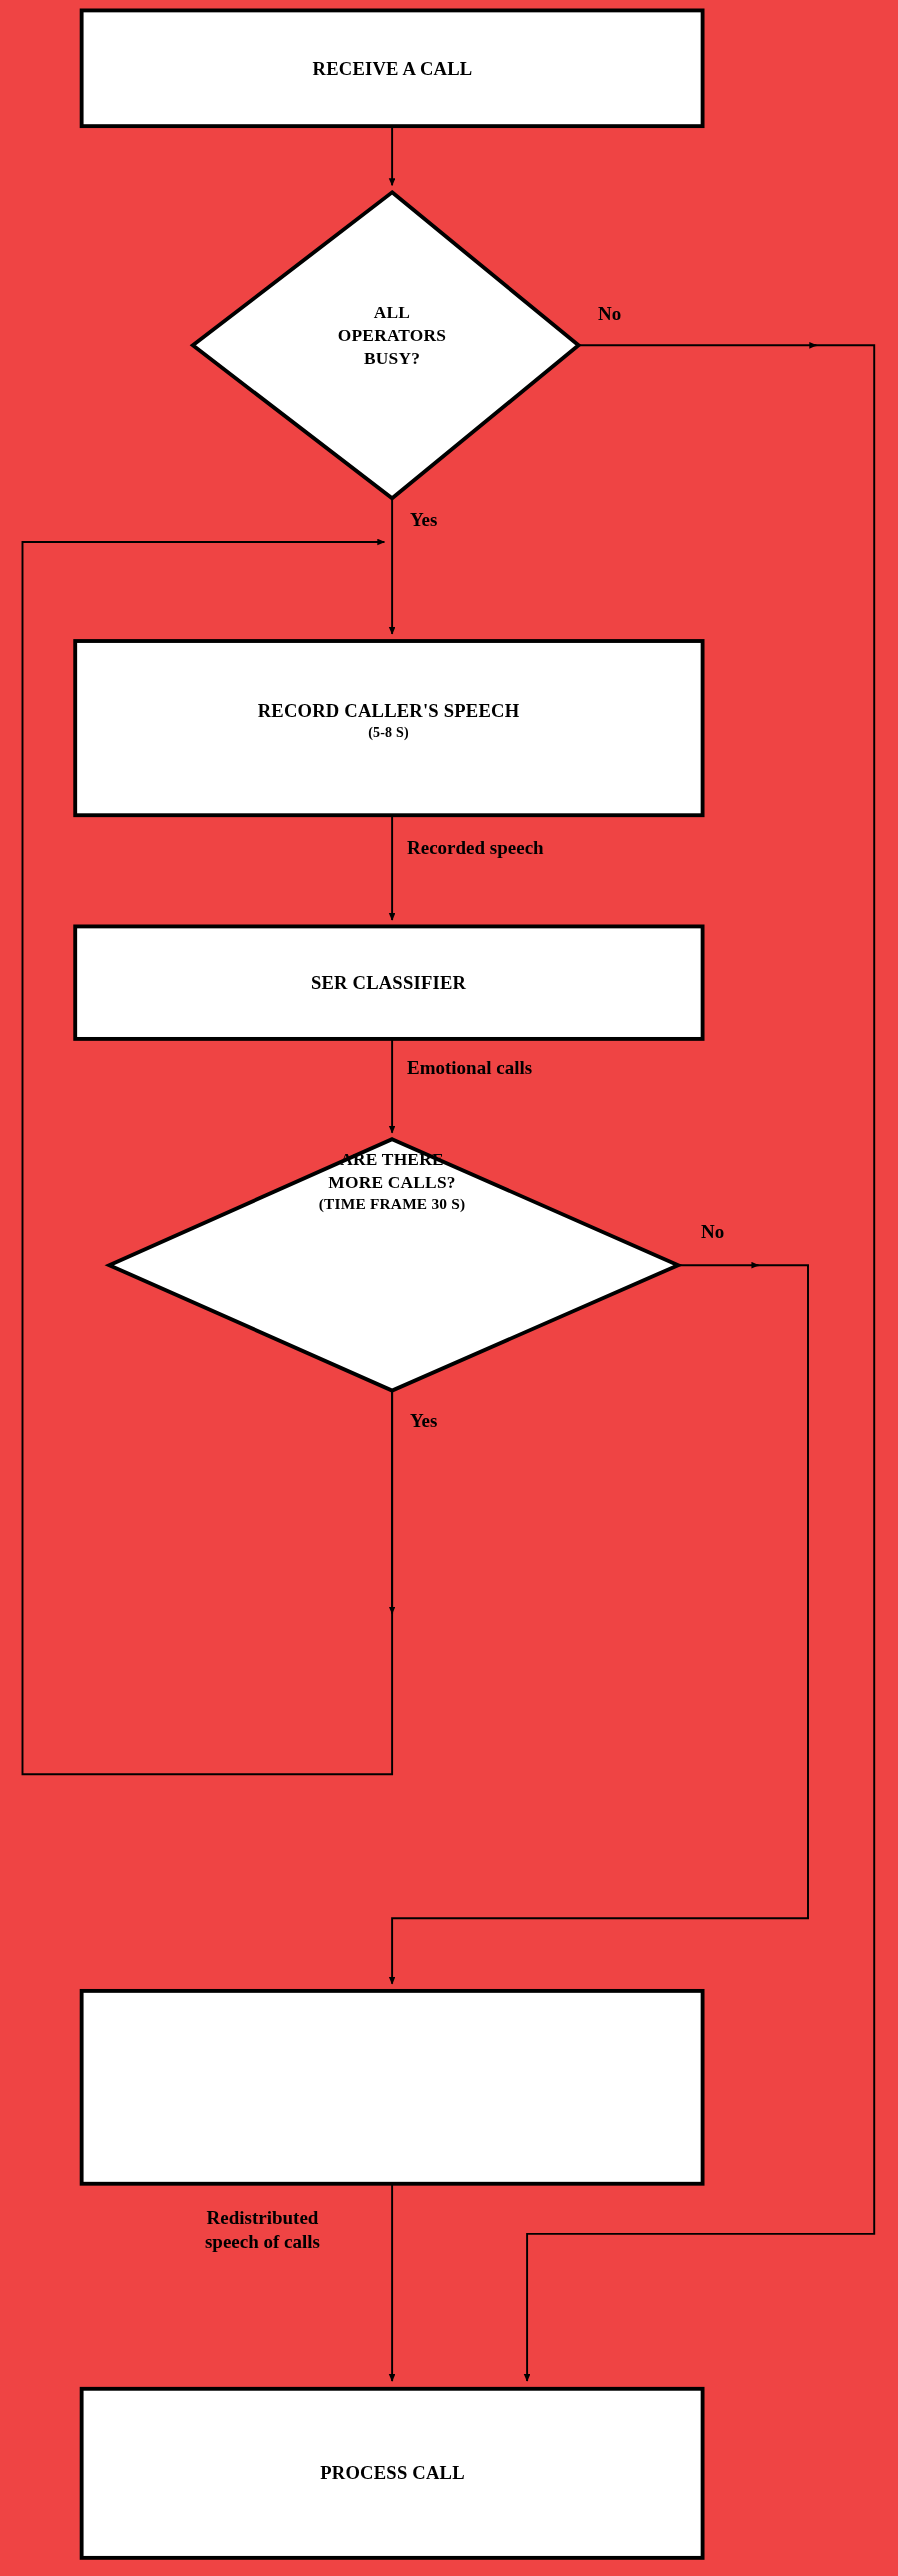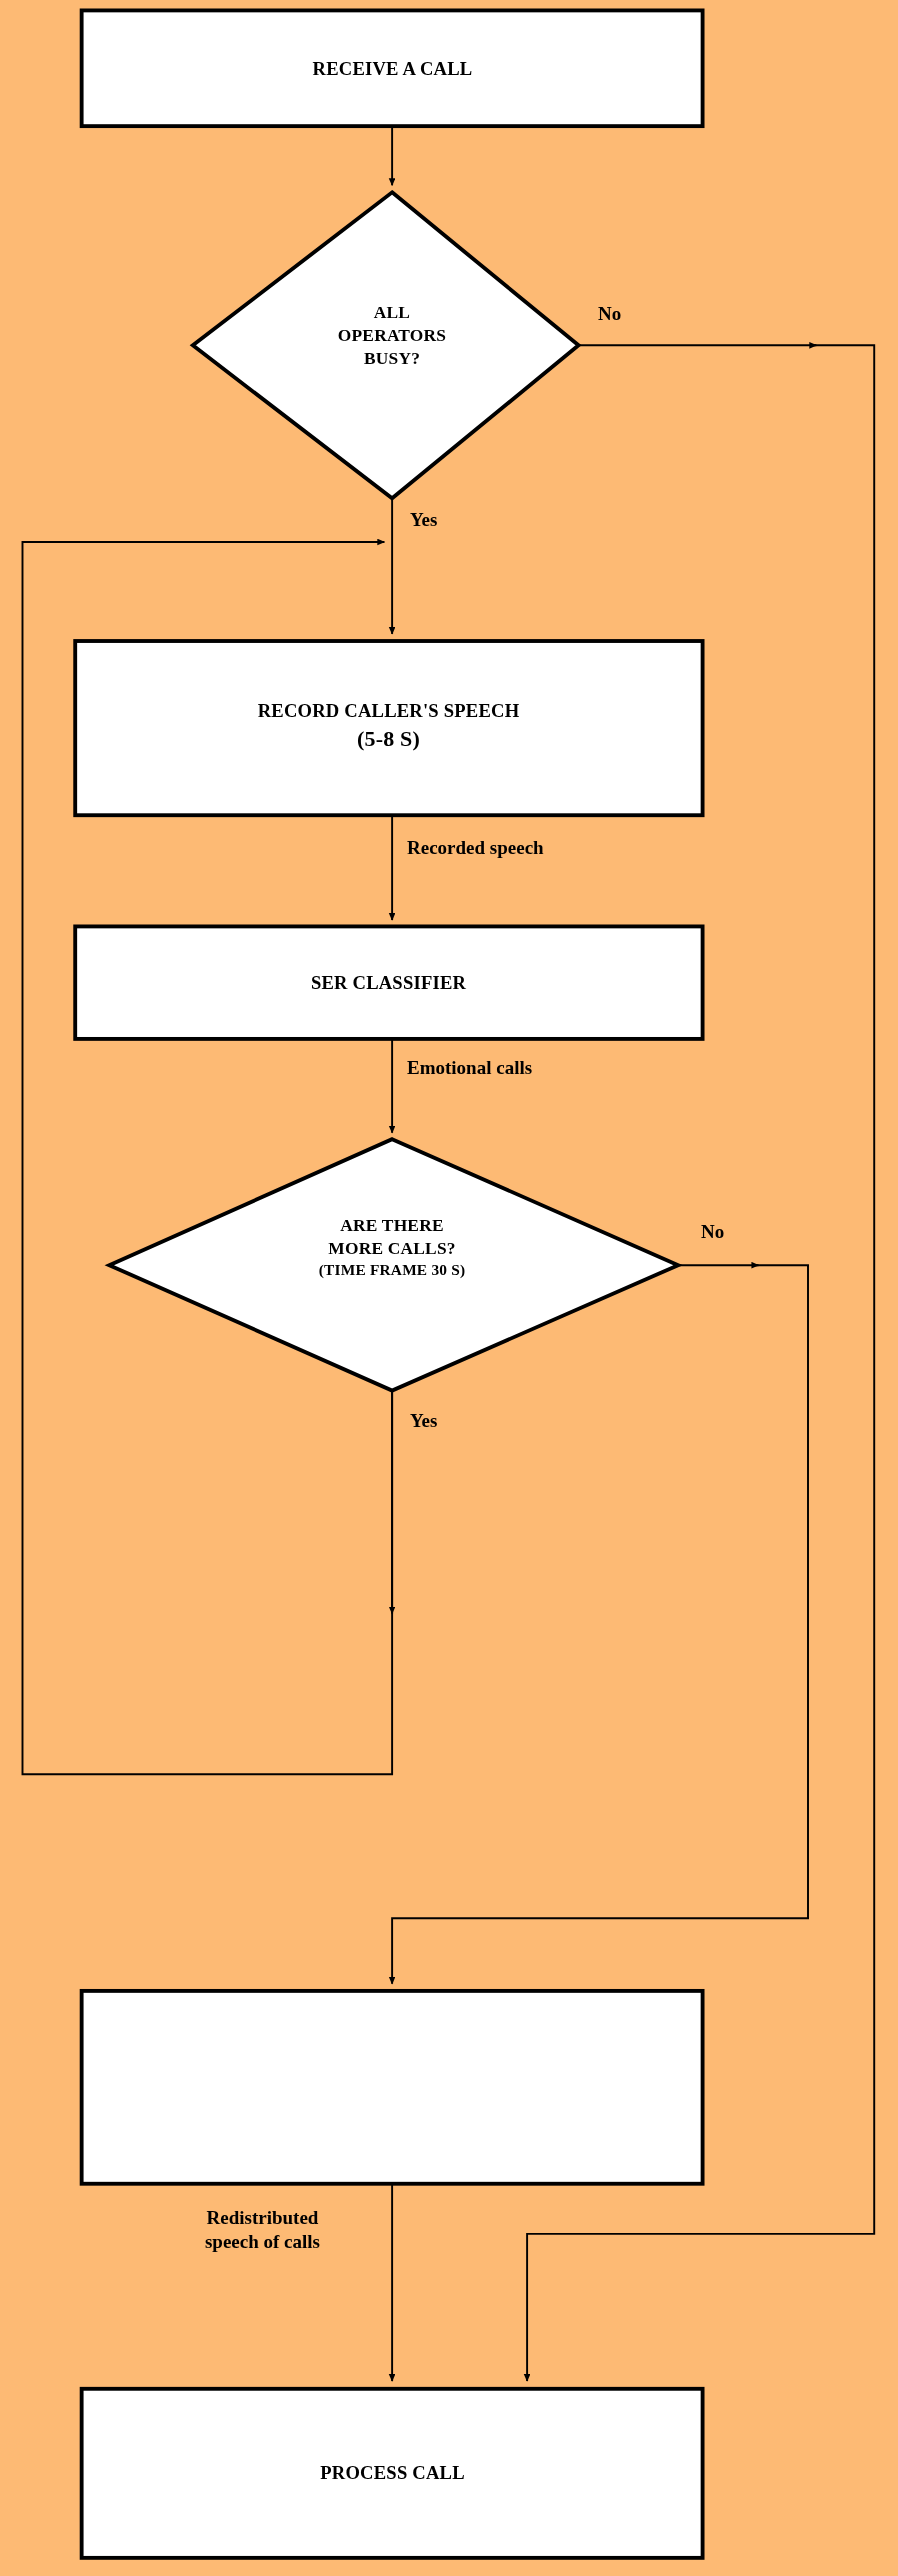--- a/index.html
+++ b/index.html
@@ -4,21 +4,21 @@
 <style>
   html, body {
     margin: 0;
     padding: 0;
     background: #ffffff;
   }
   #canvas {
     position: relative;
     width: 898px;
     height: 2576px;
-    background: #fdba74;
+    background: #ef4444;
     font-family: "Liberation Serif", "DejaVu Serif", serif;
     overflow: hidden;
   }
   #flow-svg {
     position: absolute;
     top: 0;
     left: 0;
     width: 898px;
     height: 2576px;
   }
@@ -30,21 +30,21 @@
     letter-spacing: 0.2px;
     line-height: 1.32;
     pointer-events: none;
   }
   .proc-label {
     font-size: 18.6px;
     text-transform: uppercase;
   }
   .proc-label .sub {
     display: block;
-    font-size: 22px;
+    font-size: 14px;
   }
   .dec-label {
     font-size: 17.4px;
     text-transform: uppercase;
   }
   .dec-label .sub {
     display: block;
     font-size: 15.4px;
     font-family: Liberation Serif, serif;
   }
@@ -119,21 +119,21 @@
 
   <div class="node-text proc-label" style="left:75px; top:699px; width:627px;">
     <span>RECORD CALLER'S SPEECH</span>
     <span class="sub">(5-8 S)</span>
   </div>
 
   <div class="node-text proc-label" style="left:75px; top:971px; width:627px;">
     <span>SER CLASSIFIER</span>
   </div>
 
-  <div class="node-text dec-label" style="left:154px; top:1214px; width:476px;">
+  <div class="node-text dec-label" style="left:154px; top:1148px; width:476px;">
     <span>ARE THERE</span><br>
     <span>MORE CALLS?</span>
     <span class="sub">(TIME FRAME 30 S)</span>
   </div>
 
 
   <div class="node-text proc-label" style="left:82px; top:2461px; width:621px;text-align:center;">
     <span>PROCESS CALL</span>
   </div>
 

